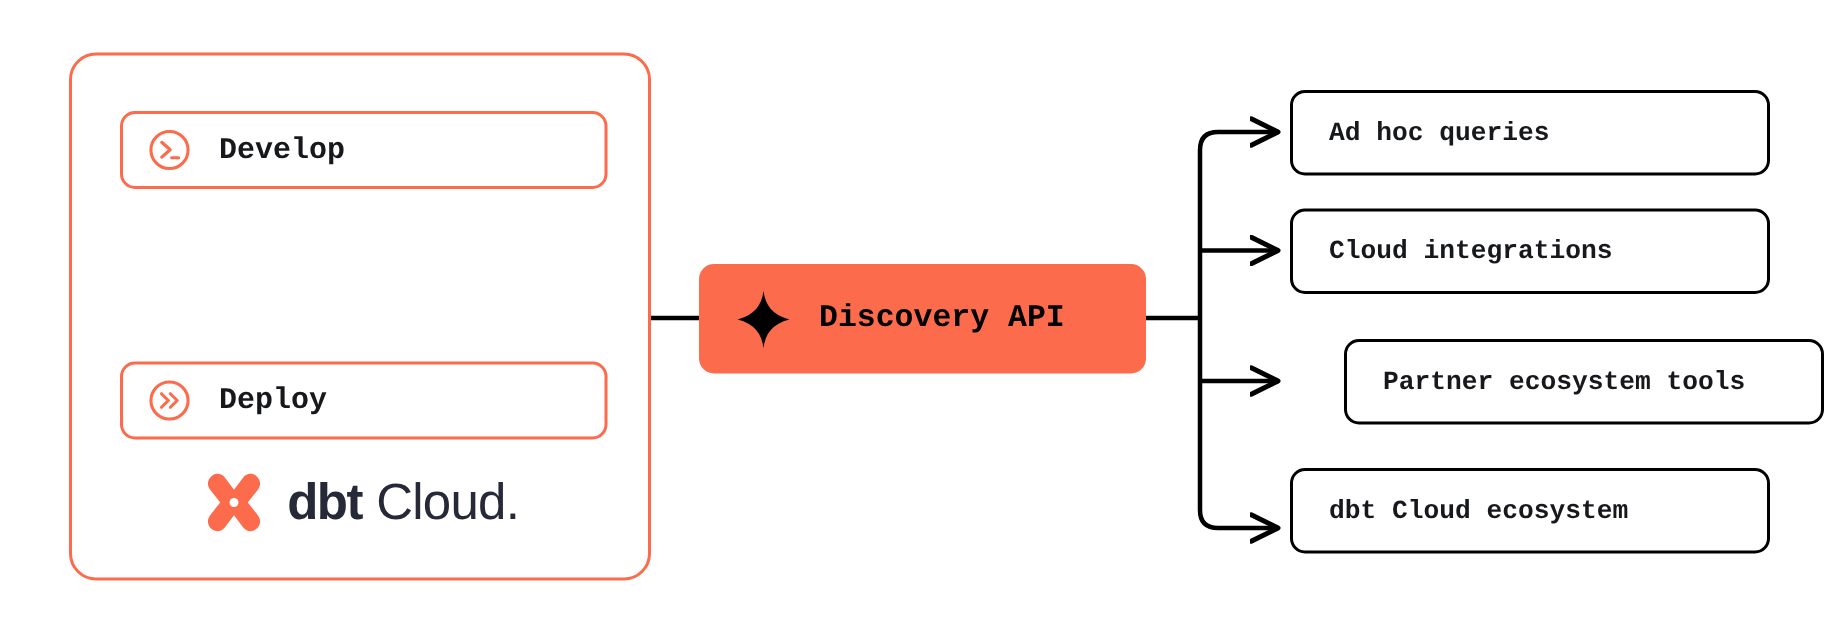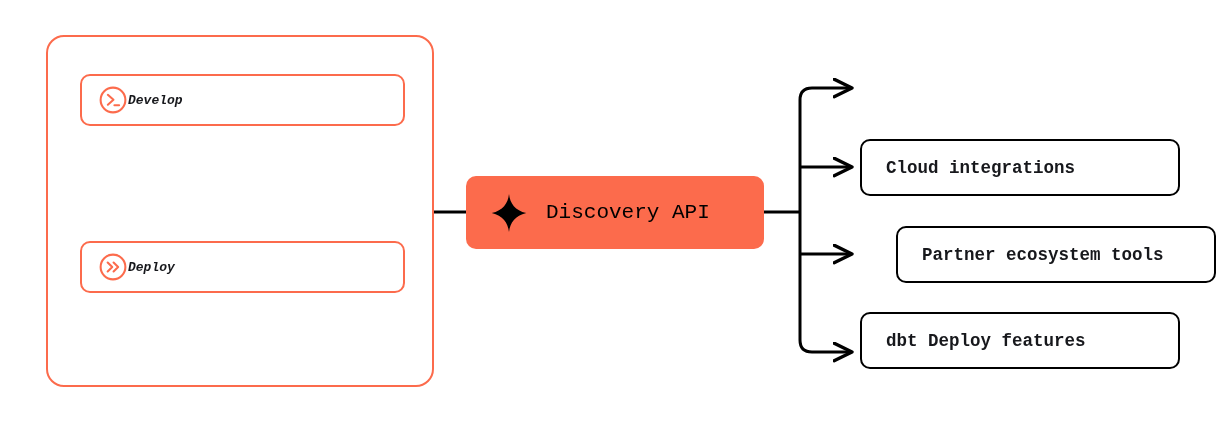--- a/index.html
+++ b/index.html
@@ -48,26 +48,26 @@
   .stage-card.s1 { top: 117px; }
   .stage-card.s2 { top: 204px; }
 
   .stage-icon {
     width: 30px;
     height: 30px;
     flex: 0 0 30px;
     display: block;
   }
   .stage-label {
-    font-size: 13px;
+    margin-left: 18px;
+    font-size: 20px;
     font-weight: 700;
     color: #17181c;
     letter-spacing: 0px;
     white-space: nowrap;
-    font-style: italic;
   }
 
   
   .dbt-logo-row {
     position: absolute;
     left: 0;
     right: 0;
     top: 268px;
     height: 60px;
     display: flex;
@@ -108,21 +108,21 @@
   }
   .center-star {
     width: 38px;
     height: 40px;
     flex: 0 0 38px;
     display: block;
   }
   .center-label {
     margin-left: 18px;
     font-size: 21px;
-    font-weight: 400;
+    font-weight: 700;
     color: #000000;
     white-space: nowrap;
   }
 
   
   .consumer-box {
     position: absolute;
     left: 860px;
     width: 320px;
     height: 57px;
@@ -196,33 +196,50 @@
 
     <div class="stage-card s2">
       <svg class="stage-icon" viewBox="0 0 32 32" xmlns="http://www.w3.org/2000/svg">
         <circle cx="16" cy="16" r="13.2" fill="none" stroke="#FC6B4C" stroke-width="2.2"></circle>
         <path d="M 10.3 11.2 L 15.2 16 L 10.3 20.8" fill="none" stroke="#FC6B4C" stroke-width="2.2" stroke-linecap="round" stroke-linejoin="round"></path>
         <path d="M 16.6 11.2 L 21.5 16 L 16.6 20.8" fill="none" stroke="#FC6B4C" stroke-width="2.2" stroke-linecap="round" stroke-linejoin="round"></path>
       </svg>
       <span class="stage-label">Deploy</span>
     </div>
 
+    <div class="dbt-logo-row">
+      <svg class="dbt-mark" viewBox="0 0 48 48" xmlns="http://www.w3.org/2000/svg">
+        <path d="M 8.5 5.5 C 11.5 3.2 15.4 3.8 17.6 6.6 L 24 15.2 L 30.4 6.6
+                 C 32.6 3.8 36.5 3.2 39.5 5.5 C 42.5 7.9 43.0 12.0 40.7 15.0
+                 L 33.6 24 L 40.7 33.0 C 43.0 36.0 42.5 40.1 39.5 42.5
+                 C 36.5 44.8 32.6 44.2 30.4 41.4 L 24 32.8 L 17.6 41.4
+                 C 15.4 44.2 11.5 44.8 8.5 42.5 C 5.5 40.1 5.0 36.0 7.3 33.0
+                 L 14.4 24 L 7.3 15.0 C 5.0 12.0 5.5 7.9 8.5 5.5 Z" fill="#FC6B4C"></path>
+        <circle cx="24" cy="24" r="3.1" fill="#ffffff"></circle>
+      </svg>
+      <div class="dbt-wordmark">
+        <span class="w-bold">dbt</span><span>&nbsp;</span><span class="w-light">Cloud</span><span class="w-dot">.</span>
+      </div>
+    </div>
   </div>
 
   <div class="center-node">
     <svg class="center-star" viewBox="0 0 40 44" xmlns="http://www.w3.org/2000/svg">
       <path d="M 20 1 C 21.2 11.6 26.8 19.0 39 22 C 26.8 25.0 21.2 32.4 20 43
                C 18.8 32.4 13.2 25.0 1 22 C 13.2 19.0 18.8 11.6 20 1 Z" fill="#000000"></path>
     </svg>
     <span class="center-label">Discovery API</span>
   </div>
 
+  <div class="consumer-box c0">
+    <span class="consumer-label">Ad hoc queries</span>
+  </div>
   <div class="consumer-box c1">
     <span class="consumer-label">Cloud integrations</span>
   </div>
   <div class="consumer-box c2">
     <span class="consumer-label">Partner ecosystem tools</span>
   </div>
   <div class="consumer-box c3">
-    <span class="consumer-label">dbt Deploy features</span>
+    <span class="consumer-label">dbt Cloud ecosystem</span>
   </div>
 
 </div>
 
 </body></html>

